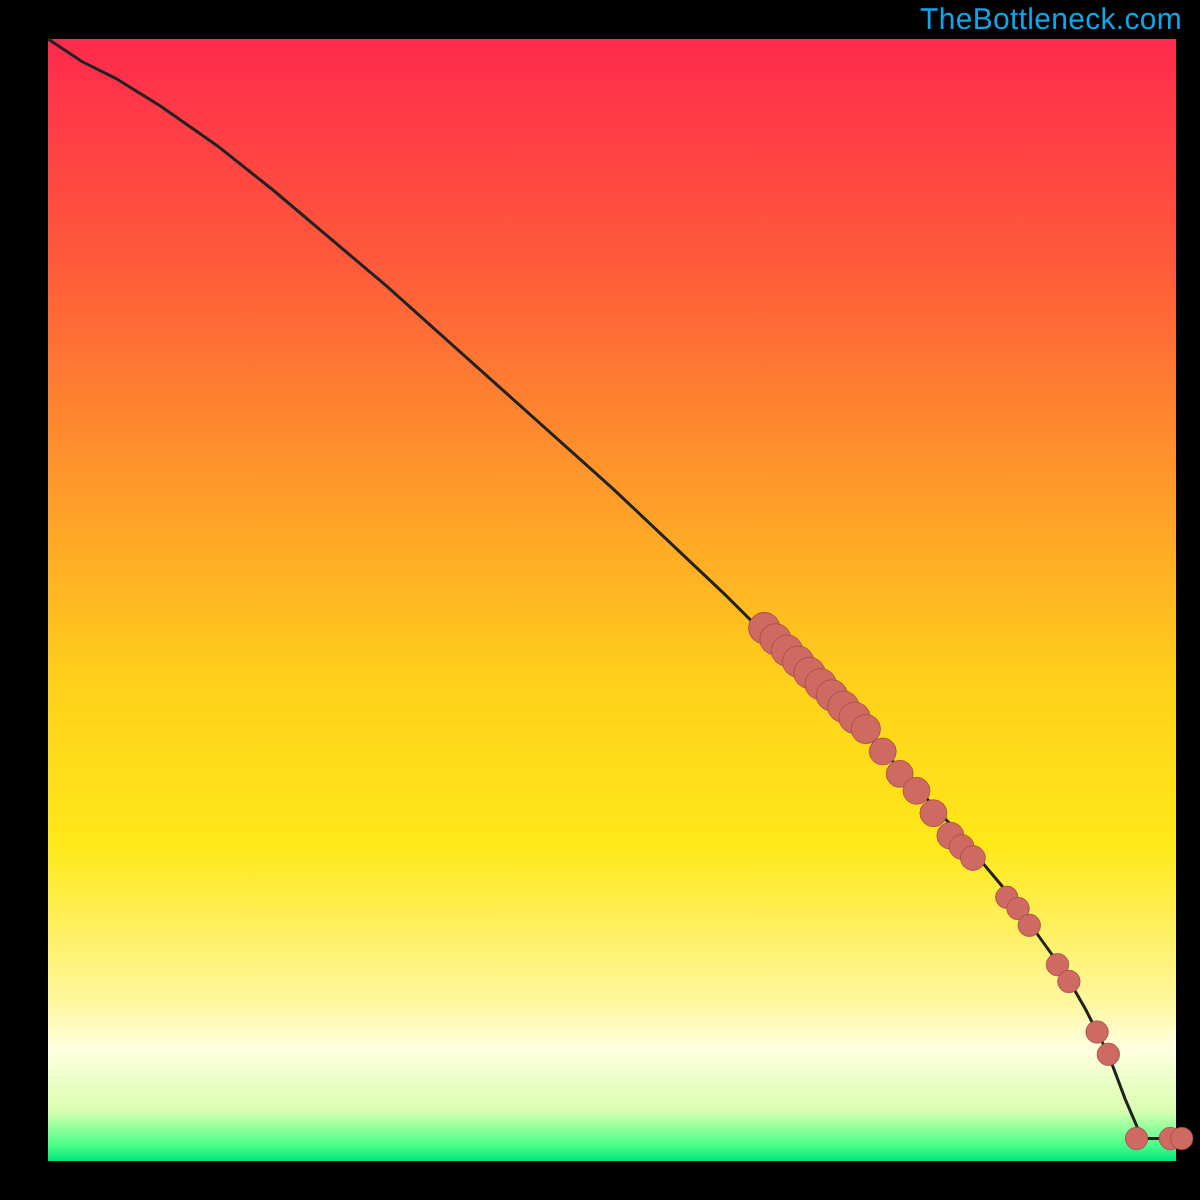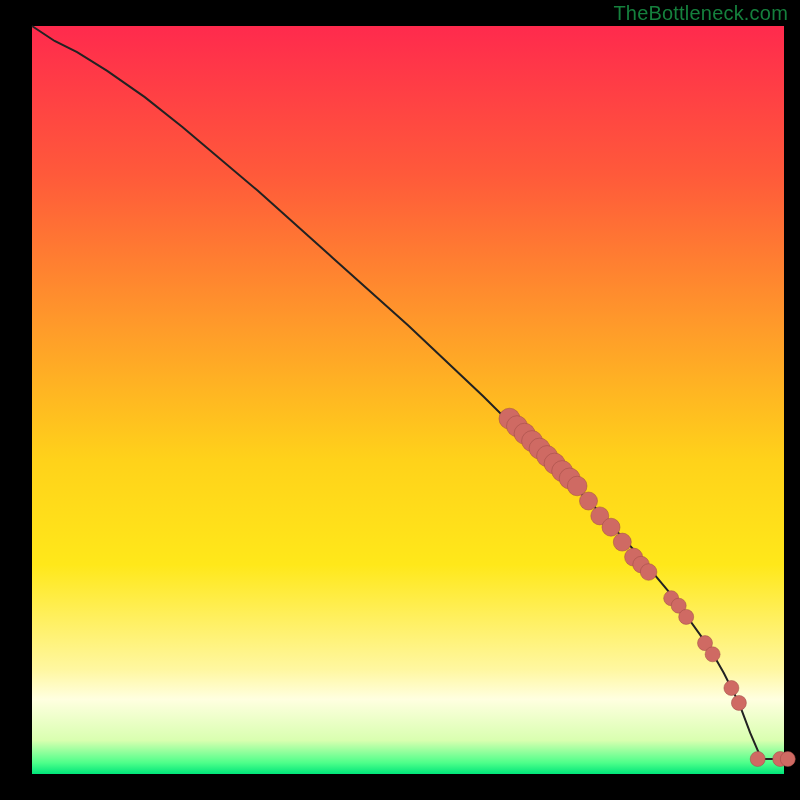--- a/index.html
+++ b/index.html
@@ -13,21 +13,21 @@
   }
   .stage {
     position: relative;
     width: 800px;
     height: 800px;
   }
   .watermark {
     position: absolute;
     top: 2px;
     right: 12px;
-    color: #15803d;
+    color: #0ea5e9;
     font-size: 20px;
     font-weight: 400;
     letter-spacing: 0.2px;
     user-select: none;
   }
   svg {
     position: absolute;
     top: 0;
     left: 0;
   }

